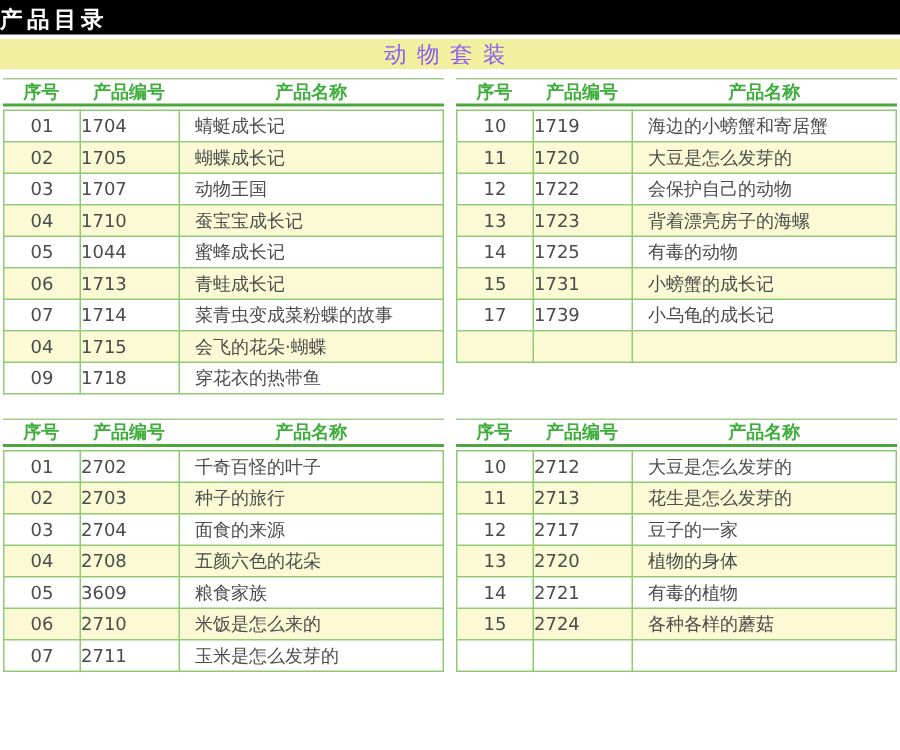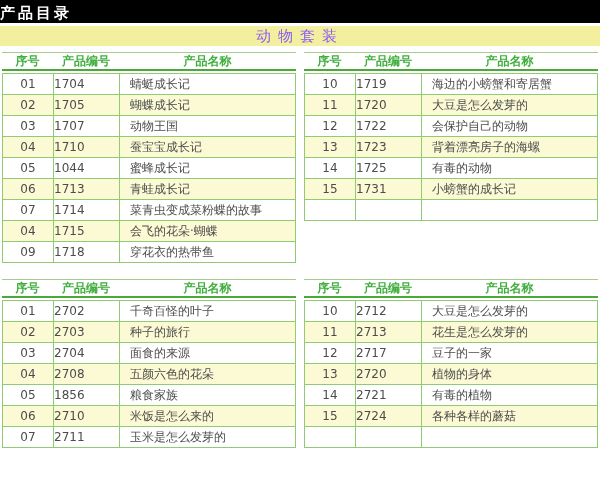--- a/index.html
+++ b/index.html
@@ -157,20 +157,25 @@
                 <td class="c1">14</td>
                 <td class="c2">1725</td>
                 <td class="c3">有毒的动物</td>
               </tr>
               <tr>
                 <td class="c1">15</td>
                 <td class="c2">1731</td>
                 <td class="c3">小螃蟹的成长记</td>
               </tr>
               <tr>
+                <td class="c1">17</td>
+                <td class="c2">1739</td>
+                <td class="c3">小乌龟的成长记</td>
+              </tr>
+              <tr>
                 <td class="c1"></td>
                 <td class="c2"></td>
                 <td class="c3"></td>
               </tr>
             </tbody>
         </table>
       </div>
 
     </div>
   </div>
@@ -201,21 +206,21 @@
                 <td class="c2">2704</td>
                 <td class="c3">面食的来源</td>
               </tr>
               <tr>
                 <td class="c1">04</td>
                 <td class="c2">2708</td>
                 <td class="c3">五颜六色的花朵</td>
               </tr>
               <tr>
                 <td class="c1">05</td>
-                <td class="c2">1856</td>
+                <td class="c2">3609</td>
                 <td class="c3">粮食家族</td>
               </tr>
               <tr>
                 <td class="c1">06</td>
                 <td class="c2">2710</td>
                 <td class="c3">米饭是怎么来的</td>
               </tr>
               <tr>
                 <td class="c1">07</td>
                 <td class="c2">2711</td>

